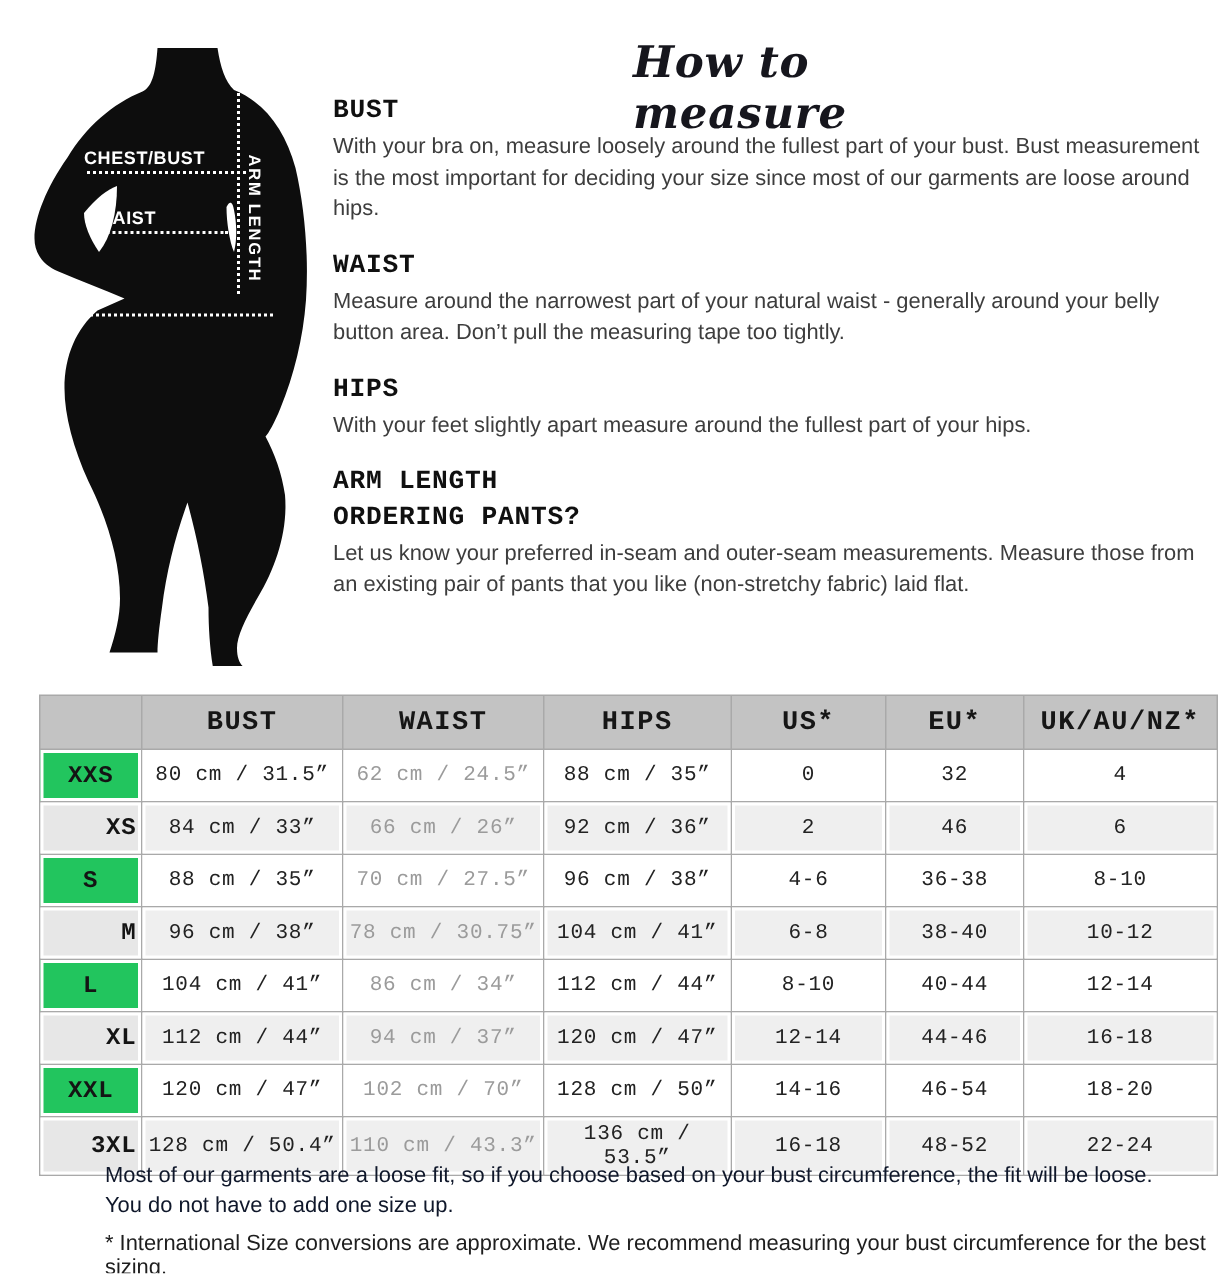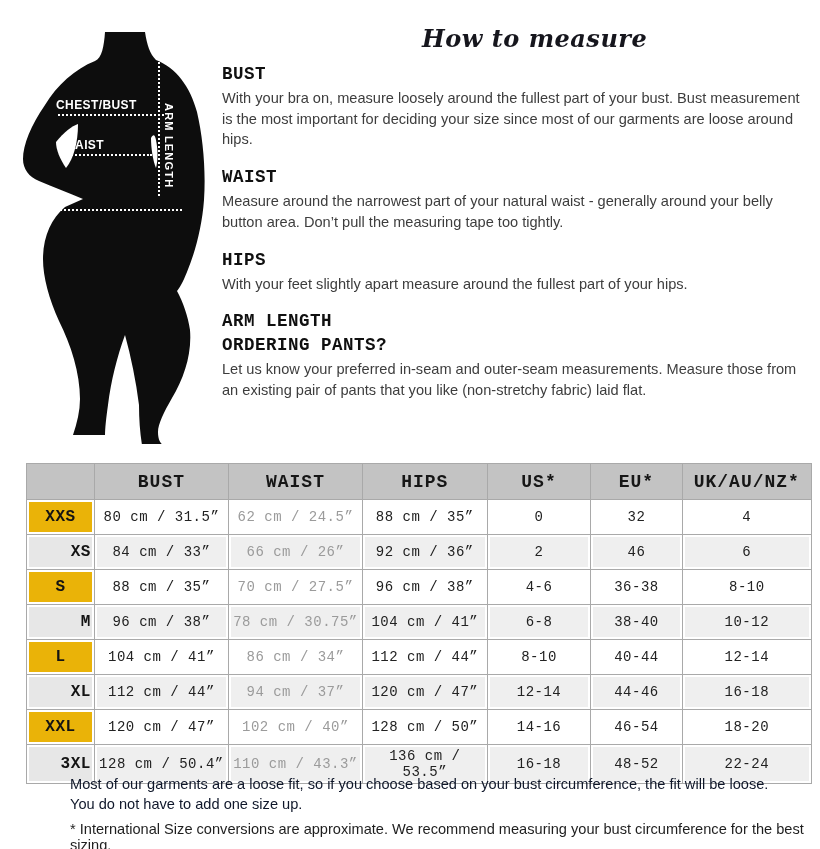--- a/index.html
+++ b/index.html
@@ -12,37 +12,37 @@
   .m-label{position:absolute;color:#ffffff;font-weight:bold;font-size:12px;
            letter-spacing:.4px;text-align:left;font-family:"Liberation Sans",sans-serif;}
   .dotline{position:absolute;border-top:2px dotted #ffffff;height:0;}
   .arm-line{position:absolute;border-left:2px dotted #ffffff;width:0;}
   .arm-label{position:absolute;color:#ffffff;font-weight:bold;font-size:11px;
              letter-spacing:1.2px;writing-mode:vertical-rl;text-align:center;}
 
   
   .title{position:absolute;left:422px;top:24px;width:260px;
          font-family:"DejaVu Serif",serif;font-style:italic;font-weight:600;
-         font-size:24px;color:#16161d;letter-spacing:.5px;}
+         font-size:29px;color:#16161d;letter-spacing:.5px;}
 
   
   .sections{position:absolute;left:222px;top:64px;width:592px;}
   .section h3{margin:0 0 4px 0;font-family:"Liberation Mono",monospace;
               font-size:17.5px;font-weight:bold;color:#101010;letter-spacing:.5px;}
   .section p{margin:0 0 17px 0;font-size:14.6px;line-height:1.42;color:#3d3d3d;}
 
   
   .size-table{position:absolute;left:26px;top:463px;width:786px;table-layout:fixed;
               border-collapse:separate;border-spacing:1px;background:#a9a9a9;
               font-family:"Liberation Mono",monospace;}
   .size-table th{background:#c3c3c3;border:none;height:33px;font-size:18px;
                  font-weight:bold;color:#161616;letter-spacing:1px;text-align:center;}
   .size-table td{background:#ffffff;border:2px solid #ffffff;height:28px;
                  text-align:center;font-size:14px;color:#222222;letter-spacing:.5px;}
-  .size-table td.lbl{background:#eab308;font-weight:bold;font-size:16px;color:#141414;}
+  .size-table td.lbl{background:#22c55e;font-weight:bold;font-size:16px;color:#141414;}
   .size-table tr.alt td{background:#efefef;}
   .size-table tr.alt td.lbl{background:#e7e7e7;text-align:right;}
   .size-table td.waist{color:#9b9b9b;}
 
   
   .foot-loose{position:absolute;left:70px;top:774px;width:748px;font-size:14.6px;
               line-height:1.38;color:#0f172a;white-space:pre-line;}
   .foot-conv{position:absolute;left:70px;top:821px;width:748px;font-size:14.6px;
              color:#1e1e1e;}
 </style>
@@ -191,21 +191,21 @@
       <td>112 cm / 44”</td>
       <td class="waist">94 cm / 37”</td>
       <td>120 cm / 47”</td>
       <td>12-14</td>
       <td>44-46</td>
       <td>16-18</td>
     </tr>
     <tr>
       <td class="lbl">XXL</td>
       <td>120 cm / 47”</td>
-      <td class="waist">102 cm / 40”</td>
+      <td class="waist">102 cm / 70”</td>
       <td>128 cm / 50”</td>
       <td>14-16</td>
       <td>46-54</td>
       <td>18-20</td>
     </tr>
     <tr class="alt">
       <td class="lbl">3XL</td>
       <td>128 cm / 50.4”</td>
       <td class="waist">110 cm / 43.3”</td>
       <td>136 cm / 53.5”</td>

